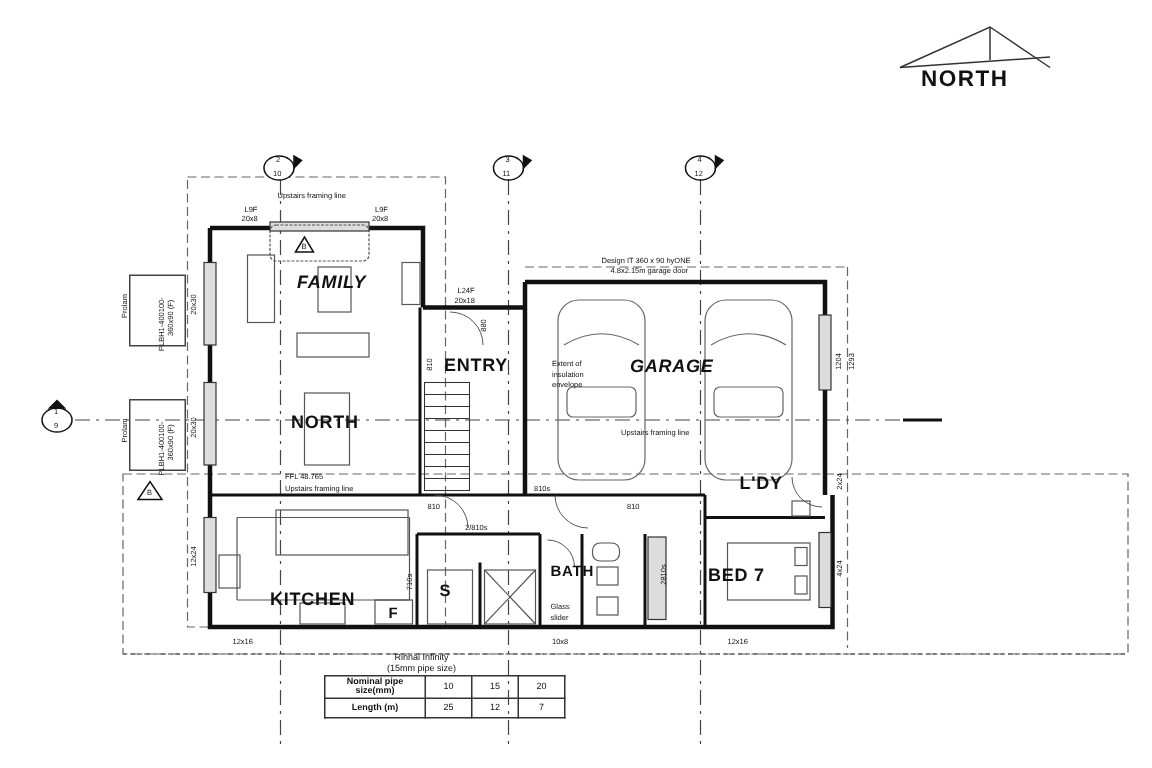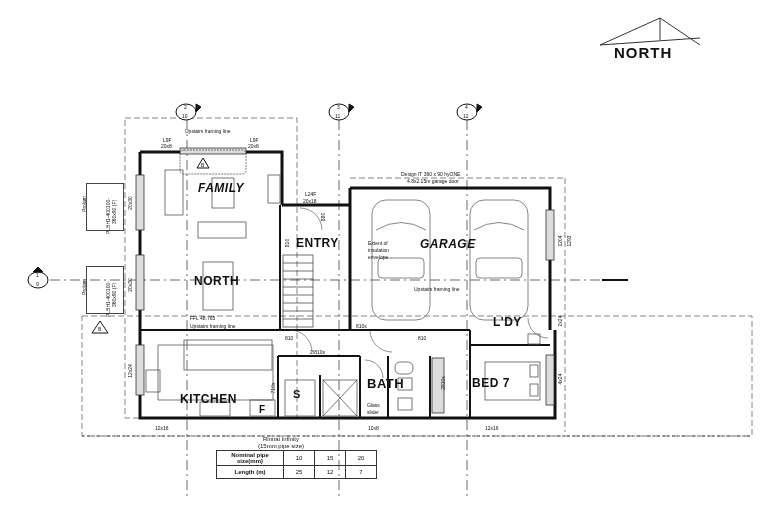--- a/index.html
+++ b/index.html
@@ -158,21 +158,21 @@
 <div class="lbl tiny" style="left:463px;top:113px;">12</div>
 <div class="lbl tiny" style="left:36px;top:272px;">1</div>
 <div class="lbl tiny" style="left:36px;top:281px;">9</div>
 
 <div class="lbl room" style="left:198px;top:181px;font-style:italic;">FAMILY</div>
 <div class="lbl room" style="left:194px;top:274px;">NORTH</div>
 <div class="lbl room" style="left:296px;top:236px;">ENTRY</div>
 <div class="lbl room" style="left:420px;top:237px;font-style:italic;">GARAGE</div>
 <div class="lbl room" style="left:493px;top:315px;">L'DY</div>
 <div class="lbl room" style="left:180px;top:392px;">KITCHEN</div>
-<div class="lbl room" style="left:367px;top:376px;font-size:13px;">BATH</div>
+<div class="lbl room" style="left:367px;top:376px;font-size:10px;">BATH</div>
 <div class="lbl room" style="left:472px;top:376px;">BED 7</div>
 <div class="lbl room" style="left:293px;top:388px;font-size:11px;">S</div>
 <div class="lbl room" style="left:259px;top:404px;font-size:10px;">F</div>
 
 <div class="lbl tiny" style="left:185px;top:128px;">Upstairs framing line</div>
 <div class="lbl tiny" style="left:190px;top:323px;">Upstairs framing line</div>
 <div class="lbl tiny" style="left:414px;top:286px;">Upstairs framing line</div>
 <div class="lbl tiny" style="left:163px;top:137px;">L9F</div>
 <div class="lbl tiny" style="left:161px;top:143px;">20x8</div>
 <div class="lbl tiny" style="left:250px;top:137px;">L9F</div>

